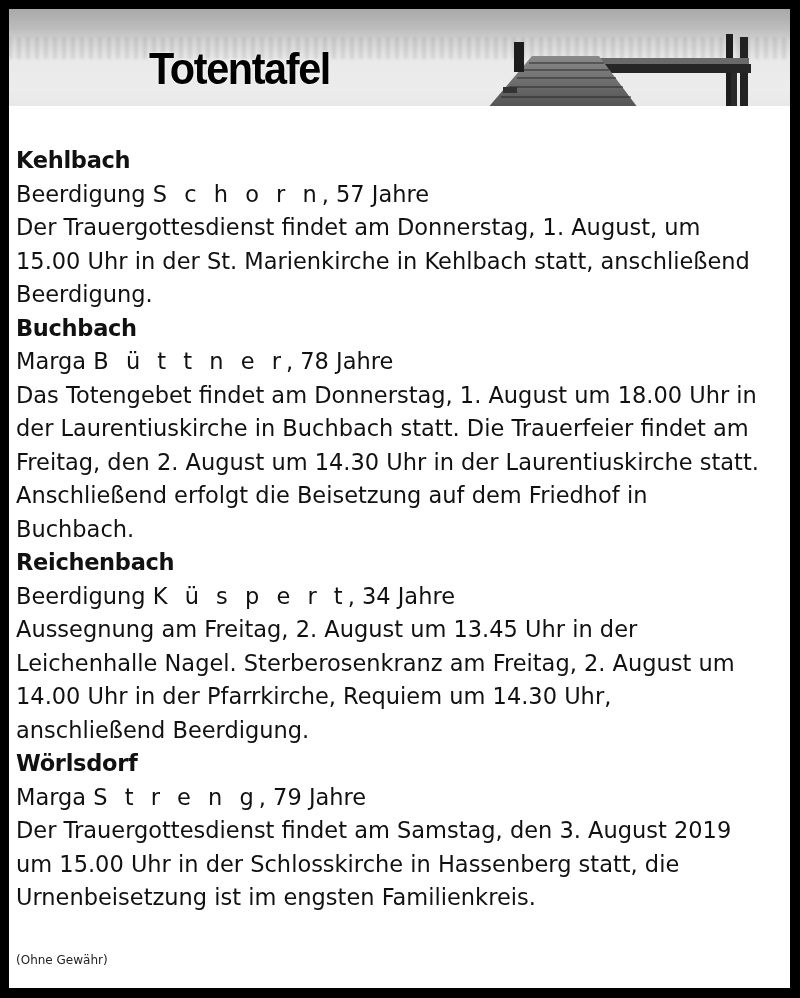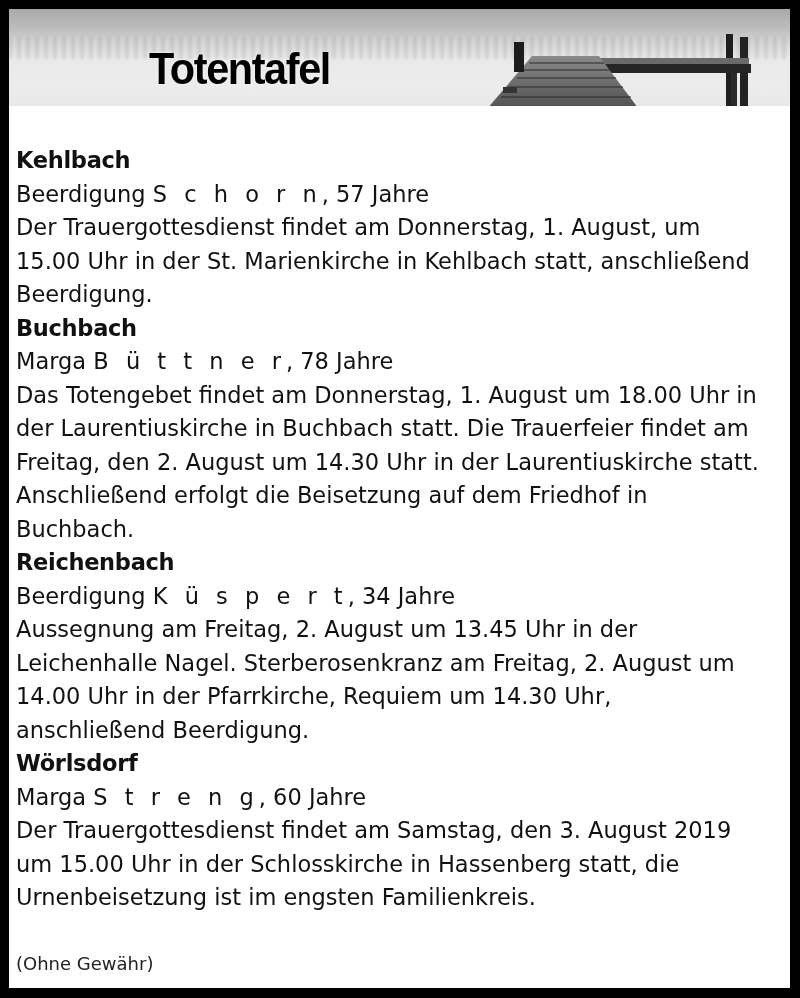--- a/index.html
+++ b/index.html
@@ -29,21 +29,21 @@
     .content {
       position: absolute; left: 7px; top: 135px; width: 800px;
       font-family: "DejaVu Sans", sans-serif; font-size: 22.5px;
       line-height: 33.5px; color: #111; white-space: nowrap;
     }
     .content .line { display: block; height: 33.5px; }
     .content .heading { font-weight: bold; letter-spacing: -0.3px; }
     .spaced { letter-spacing: 5px; }
     .footer-note {
       position: absolute; left: 7px; top: 944px;
-      font-family: "DejaVu Sans", sans-serif; font-size: 18px; color: #222;
+      font-family: "DejaVu Sans", sans-serif; font-size: 12px; color: #222;
     }
   </style>
 </head>
 <body>
 
 <div class="frame">
 
   <div class="banner">
     <div class="haze"></div>
     <svg class="pier" width="781" height="127" viewBox="0 0 781 127">
@@ -107,21 +107,21 @@
       <span class="line heading">Reichenbach</span>
       <span class="line"><span>Beerdigung</span> <span class="spaced">K ü s p e r t</span><span>, 34 Jahre</span></span>
       <span class="line">Aussegnung am Freitag, 2. August um 13.45 Uhr in der</span>
       <span class="line">Leichenhalle Nagel. Sterberosenkranz am Freitag, 2. August um</span>
       <span class="line">14.00 Uhr in der Pfarrkirche, Requiem um 14.30 Uhr,</span>
       <span class="line">anschließend Beerdigung.</span>
     </div>
 
     <div>
       <span class="line heading">Wörlsdorf</span>
-      <span class="line"><span>Marga</span> <span class="spaced">S t r e n g</span><span>, 60 Jahre</span></span>
+      <span class="line"><span>Marga</span> <span class="spaced">S t r e n g</span><span>, 79 Jahre</span></span>
       <span class="line">Der Trauergottesdienst findet am Samstag, den 3. August 2019</span>
       <span class="line">um 15.00 Uhr in der Schlosskirche in Hassenberg statt, die</span>
       <span class="line">Urnenbeisetzung ist im engsten Familienkreis.</span>
     </div>
   </div>
 
   <div class="footer-note">(Ohne Gewähr)</div>
 </div>
 
 </body></html>

